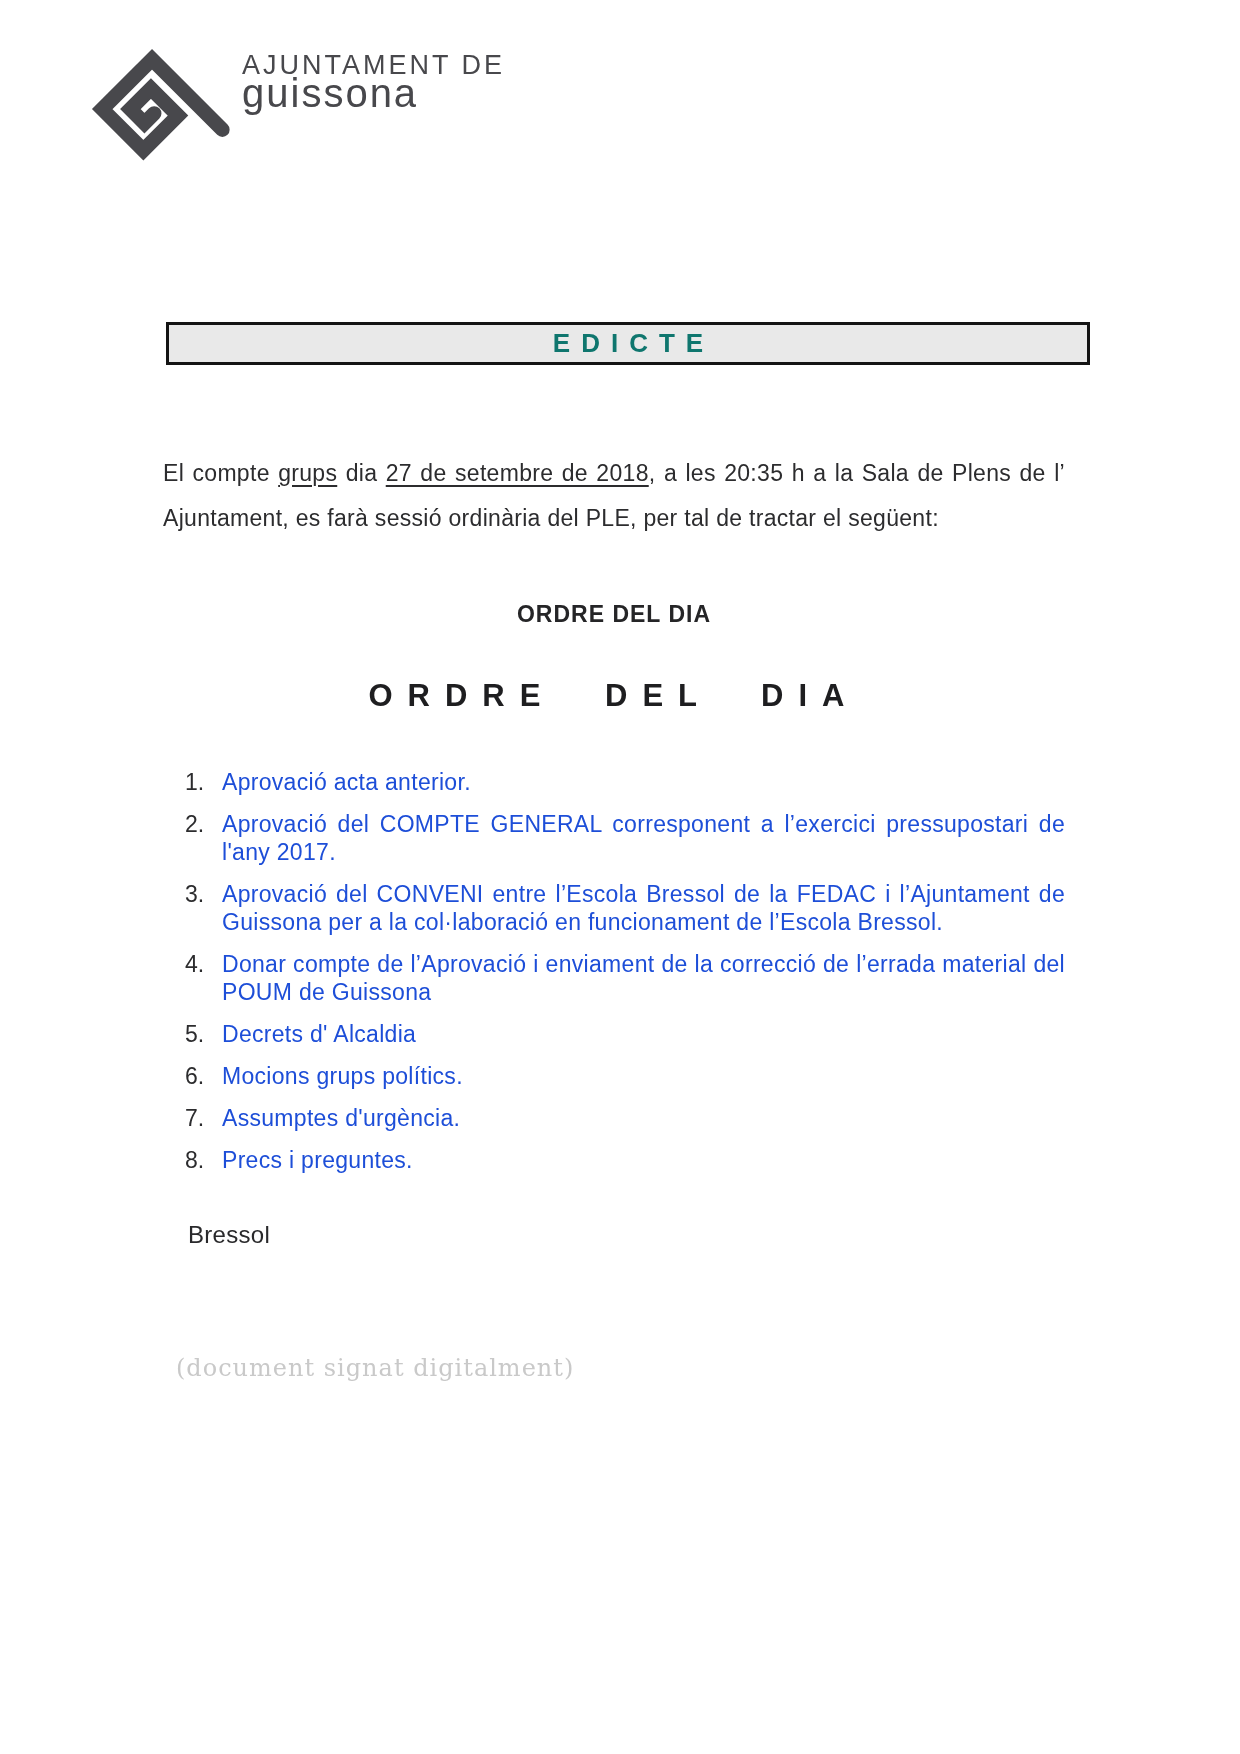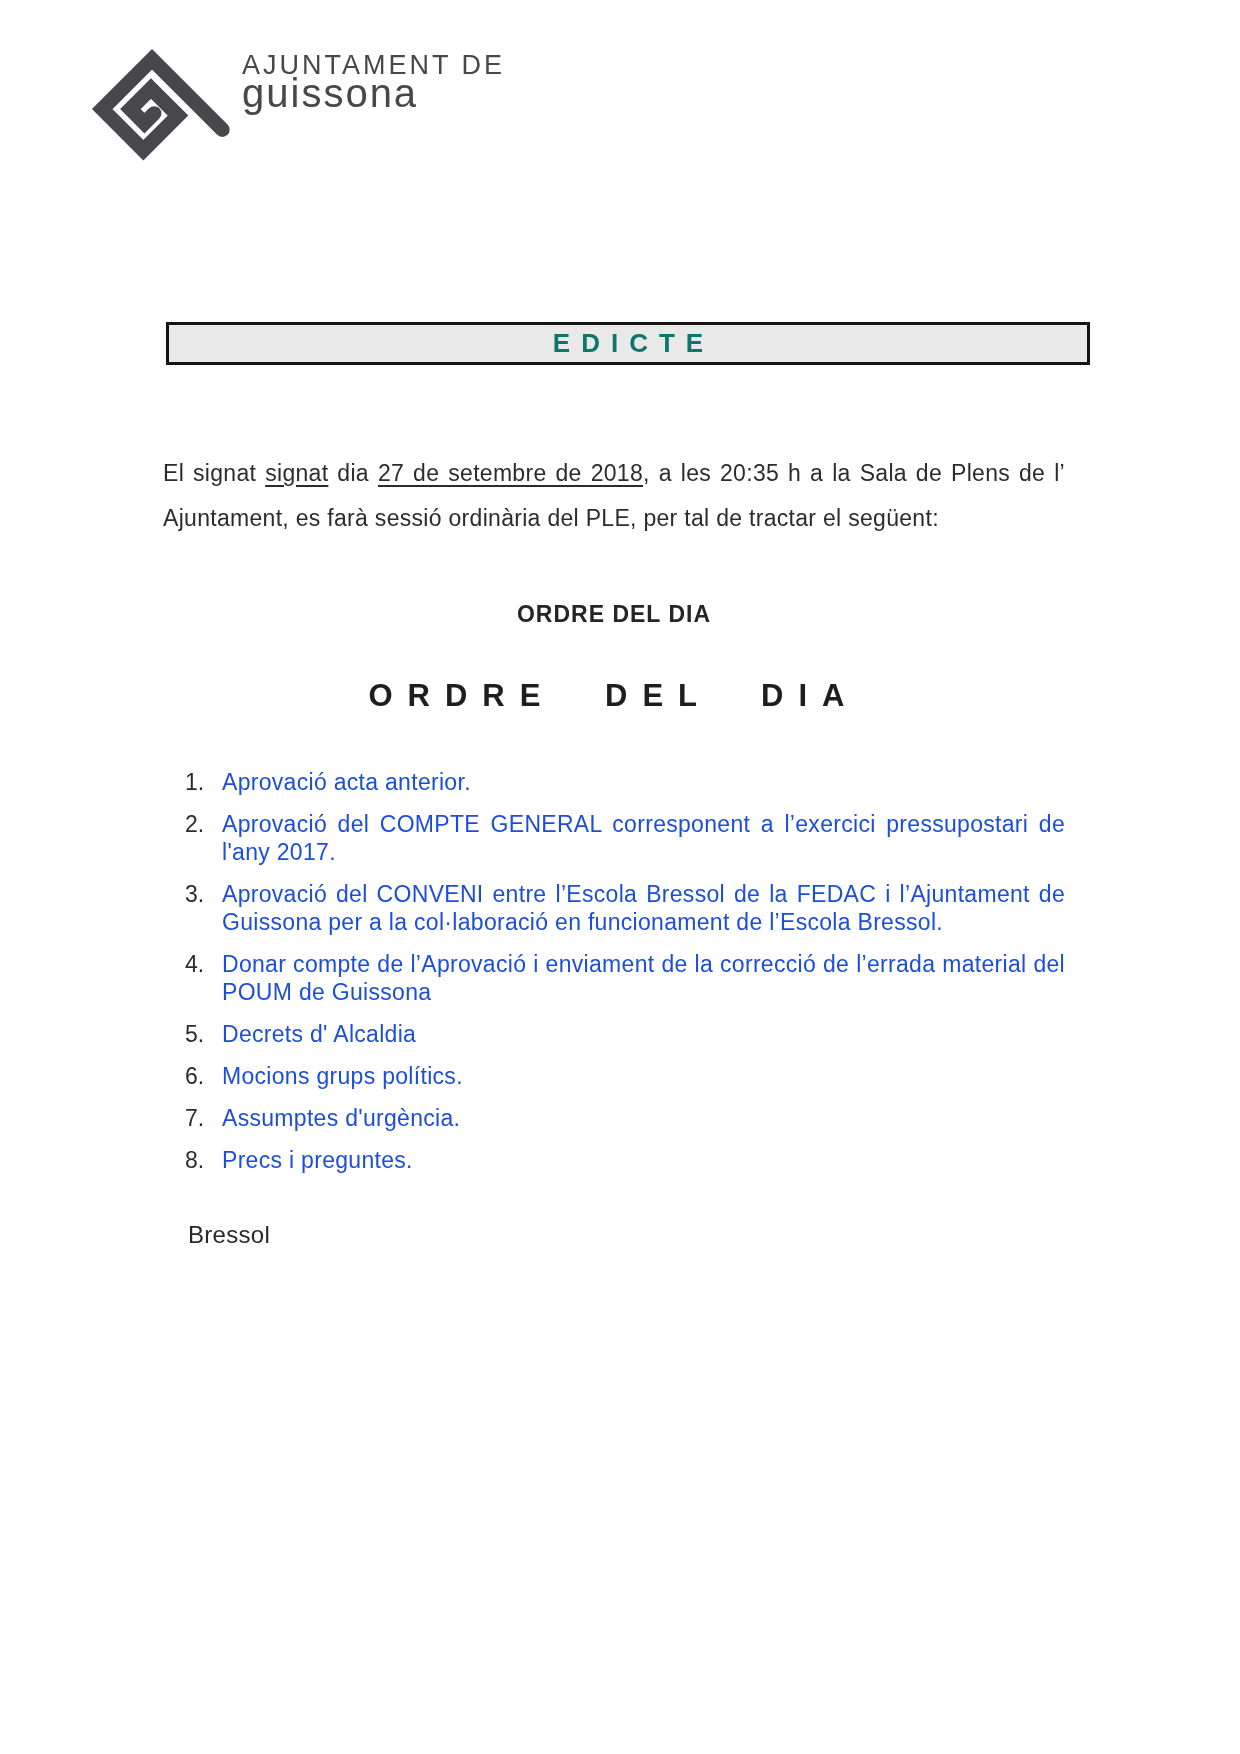--- a/index.html
+++ b/index.html
@@ -81,21 +81,21 @@
     <div class="logo-text">
       <div class="logo-line1">AJUNTAMENT DE</div>
       <div class="logo-line2">guissona</div>
     </div>
   </div>
 
   <div class="edicte-box">
     <span class="edicte-title">EDICTE</span>
   </div>
 
-  <p class="intro"><span>El signat </span><span class="u">signat</span><span>  dia </span><span class="u">27 de setembre de 2018</span><span>, a les 20:35 h a la Sala de Plens de l’ Ajuntament, es farà  sessió ordinària  del PLE, per tal de tractar el següent:</span></p>
+  <p class="intro"><span>El compte </span><span class="u">grups</span><span>  dia </span><span class="u">27 de setembre de 2018</span><span>, a les 20:35 h a la Sala de Plens de l’ Ajuntament, es farà  sessió ordinària  del PLE, per tal de tractar el següent:</span></p>
 
   <div class="heading-small">ORDRE DEL DIA</div>
   <div class="heading-large">ORDRE DEL DIA</div>
 
   <div class="agenda">
     <div class="agenda-item">
       <span class="agenda-num">1.</span>
       <span class="agenda-text">Aprovació acta anterior.</span>
     </div>
     <div class="agenda-item">
@@ -124,14 +124,15 @@
     </div>
     <div class="agenda-item">
       <span class="agenda-num">8.</span>
       <span class="agenda-text">Precs i preguntes.</span>
     </div>
   </div>
 
   <div class="footer">
     <div class="footer-line">Bressol</div>
   </div>
+  <div class="signature-note">(document signat digitalment)</div>
 
 </div>
 
 </body></html>

